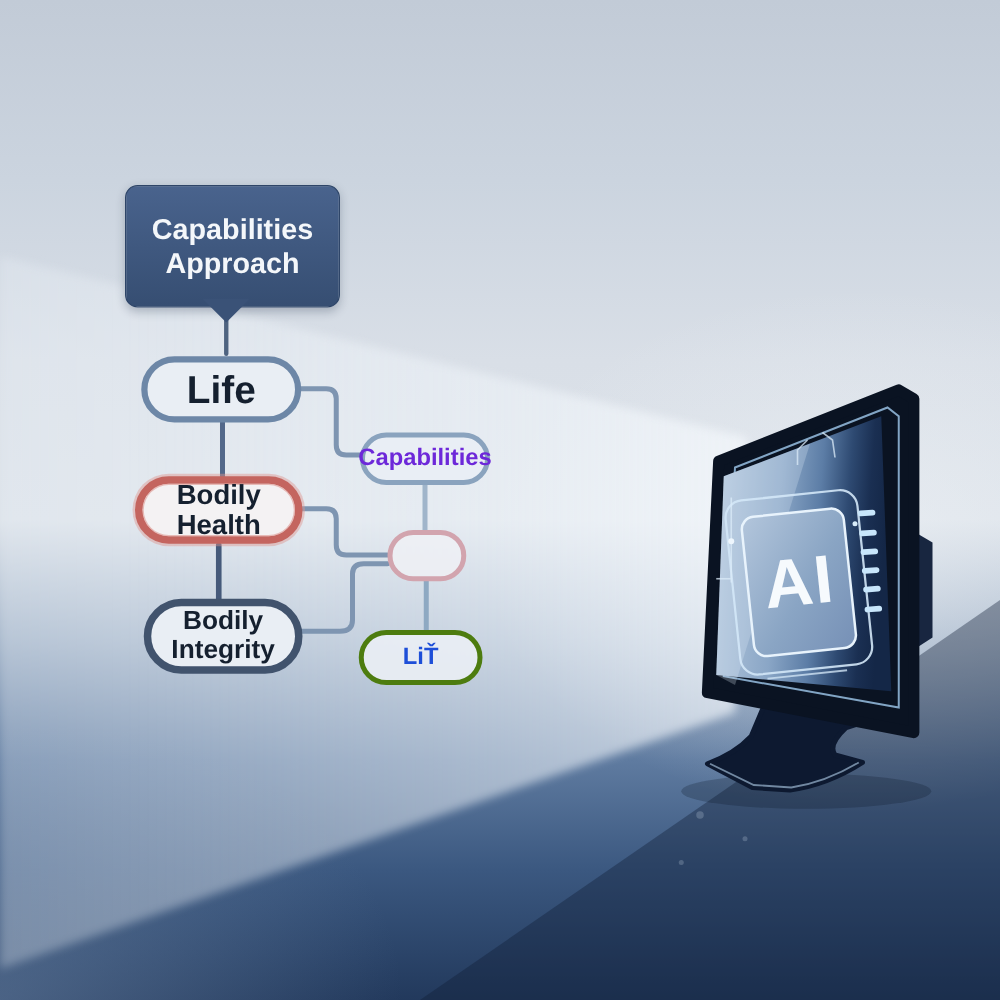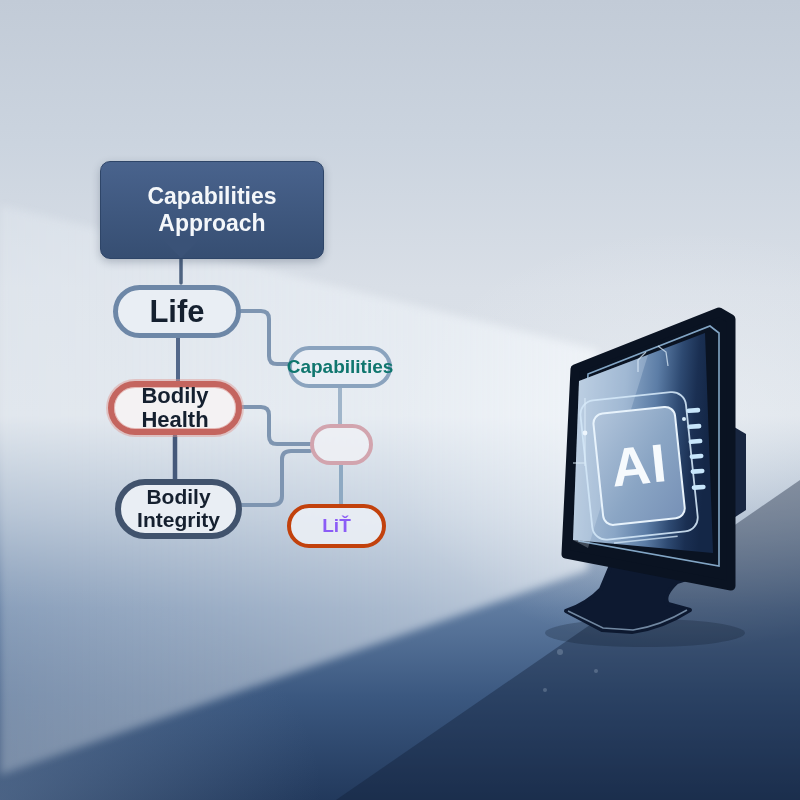--- a/index.html
+++ b/index.html
@@ -15,41 +15,41 @@
          clip-path:polygon(42% 100%,100% 60%,100% 100%);}
   .beam-wrap{position:absolute;inset:0;filter:blur(4px);}
   .beam{position:absolute;inset:0;
         clip-path:polygon(0px 205px,598px 350px,588px 570px,0px 775px);
         background:linear-gradient(90deg,rgba(236,242,248,0.30) 0%,
                    rgba(241,246,251,0.52) 50%,rgba(248,251,254,0.80) 100%);}
   
   .node{position:absolute;display:flex;align-items:center;justify-content:center;
         box-sizing:border-box;background:#e9eef4;color:#15202f;font-weight:bold;
         text-align:center;line-height:1.08;}
-  .root-box{position:absolute;left:100px;top:161px;width:162px;height:96px;
+  .root-box{position:absolute;left:100px;top:148px;width:162px;height:96px;
         background:linear-gradient(180deg,#49638d,#364e72);border:1px solid #2e4568;
         border-radius:10px;color:#f4f7fa;font-size:23px;font-weight:bold;
         display:flex;align-items:center;justify-content:center;text-align:center;
-        line-height:1.18;box-shadow:0 3px 8px rgba(20,35,60,0.25);padding:0 30px;}
+        line-height:1.18;box-shadow:0 3px 8px rgba(20,35,60,0.25);padding:0 4px;}
   .root-tail{position:absolute;left:162px;top:239px;width:0;height:0;
         border-left:19px solid transparent;border-right:19px solid transparent;
         border-top:19px solid #3a5277;}
   .n-life{left:113px;top:285px;width:128px;height:53px;border:5px solid #6d87a7;
         border-radius:27px;font-size:31px;}
   .n-bhealth{left:108px;top:381px;width:134px;height:54px;border:6px solid #c4655f;
         border-radius:28px;font-size:22px;background:#f4f2f3;
         box-shadow:0 0 0 2px rgba(222,148,142,0.45), inset 0 0 0 1px rgba(222,148,142,0.6);}
   .n-bintegrity{left:115px;top:479px;width:127px;height:60px;border:6px solid #41536d;
         border-radius:31px;font-size:21px;padding:0 6px;}
   .n-capabilities{left:288px;top:346px;width:104px;height:42px;border:4px solid #8aa3be;
-        border-radius:22px;font-size:19px;font-weight:600;color:#0f766e;background:#e9eef4f0;}
+        border-radius:22px;font-size:19px;font-weight:600;color:#6d28d9;background:#e9eef4f0;}
   .n-empty{left:310px;top:424px;width:63px;height:41px;border:4px solid #d2a4ae;
         border-radius:21px;background:#eef0f4d9;}
-  .n-lit{left:287px;top:504px;width:99px;height:44px;border:4px solid #c2410c;
-        border-radius:23px;font-size:19px;font-weight:600;color:#8b5cf6;background:#e9eef4ea;}
+  .n-lit{left:287px;top:504px;width:99px;height:44px;border:4px solid #4d7c0f;
+        border-radius:23px;font-size:19px;font-weight:600;color:#1d4ed8;background:#e9eef4ea;}
   svg{position:absolute;inset:0;}
 </style>
 </head>
 <body>
 
 <div class="stage">
 
   <div class="bg"></div>
 
   <div class="beam-wrap">

